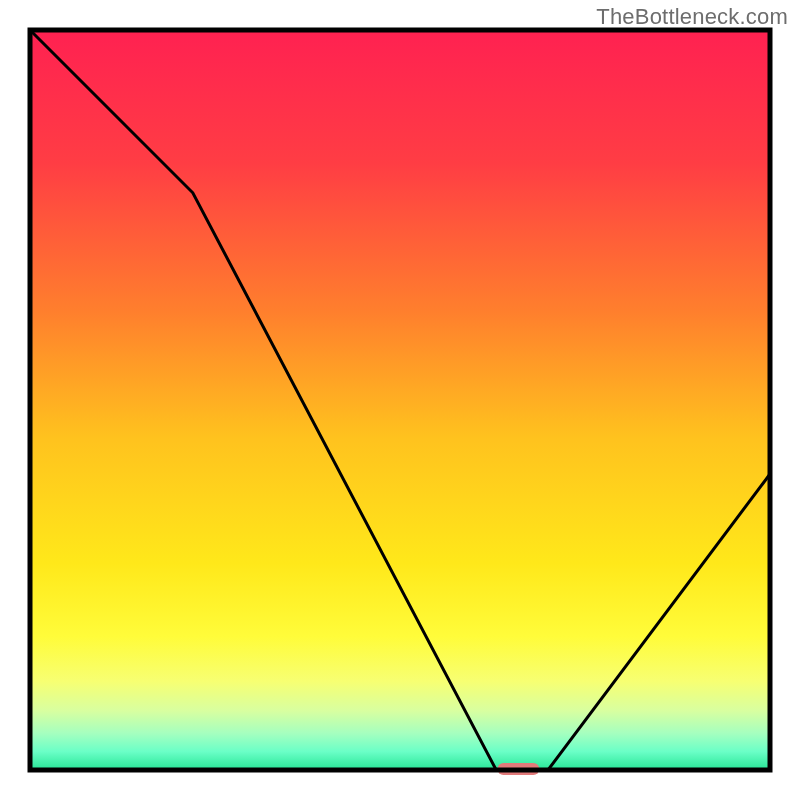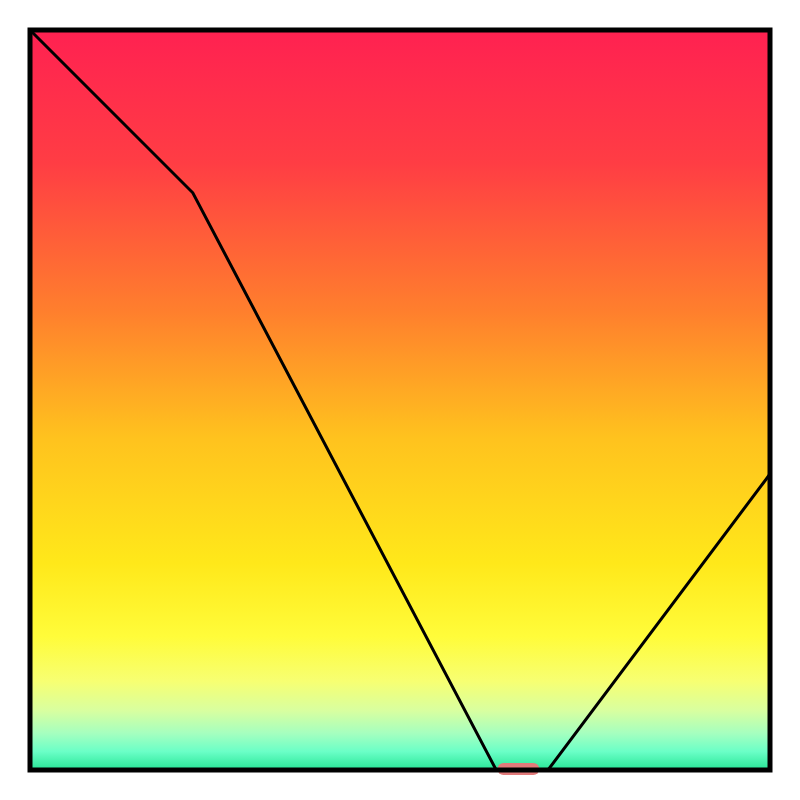--- a/index.html
+++ b/index.html
@@ -27,20 +27,21 @@
     z-index: 10;
   }
   svg {
     display: block;
   }
 </style>
 </head>
 <body>
 
 <div class="container">
+  <div class="watermark">TheBottleneck.com</div>
 
   <svg id="chart-svg" width="800" height="800">
     <defs>
       <linearGradient id="bg-grad" x1="0" y1="0" x2="0" y2="1">
           <stop offset="0%" stop-color="#ff2151"></stop>
           <stop offset="18%" stop-color="#ff3d44"></stop>
           <stop offset="38%" stop-color="#ff7f2d"></stop>
           <stop offset="55.00000000000001%" stop-color="#ffc21e"></stop>
           <stop offset="72%" stop-color="#ffe81a"></stop>
           <stop offset="82%" stop-color="#fffc3a"></stop>

